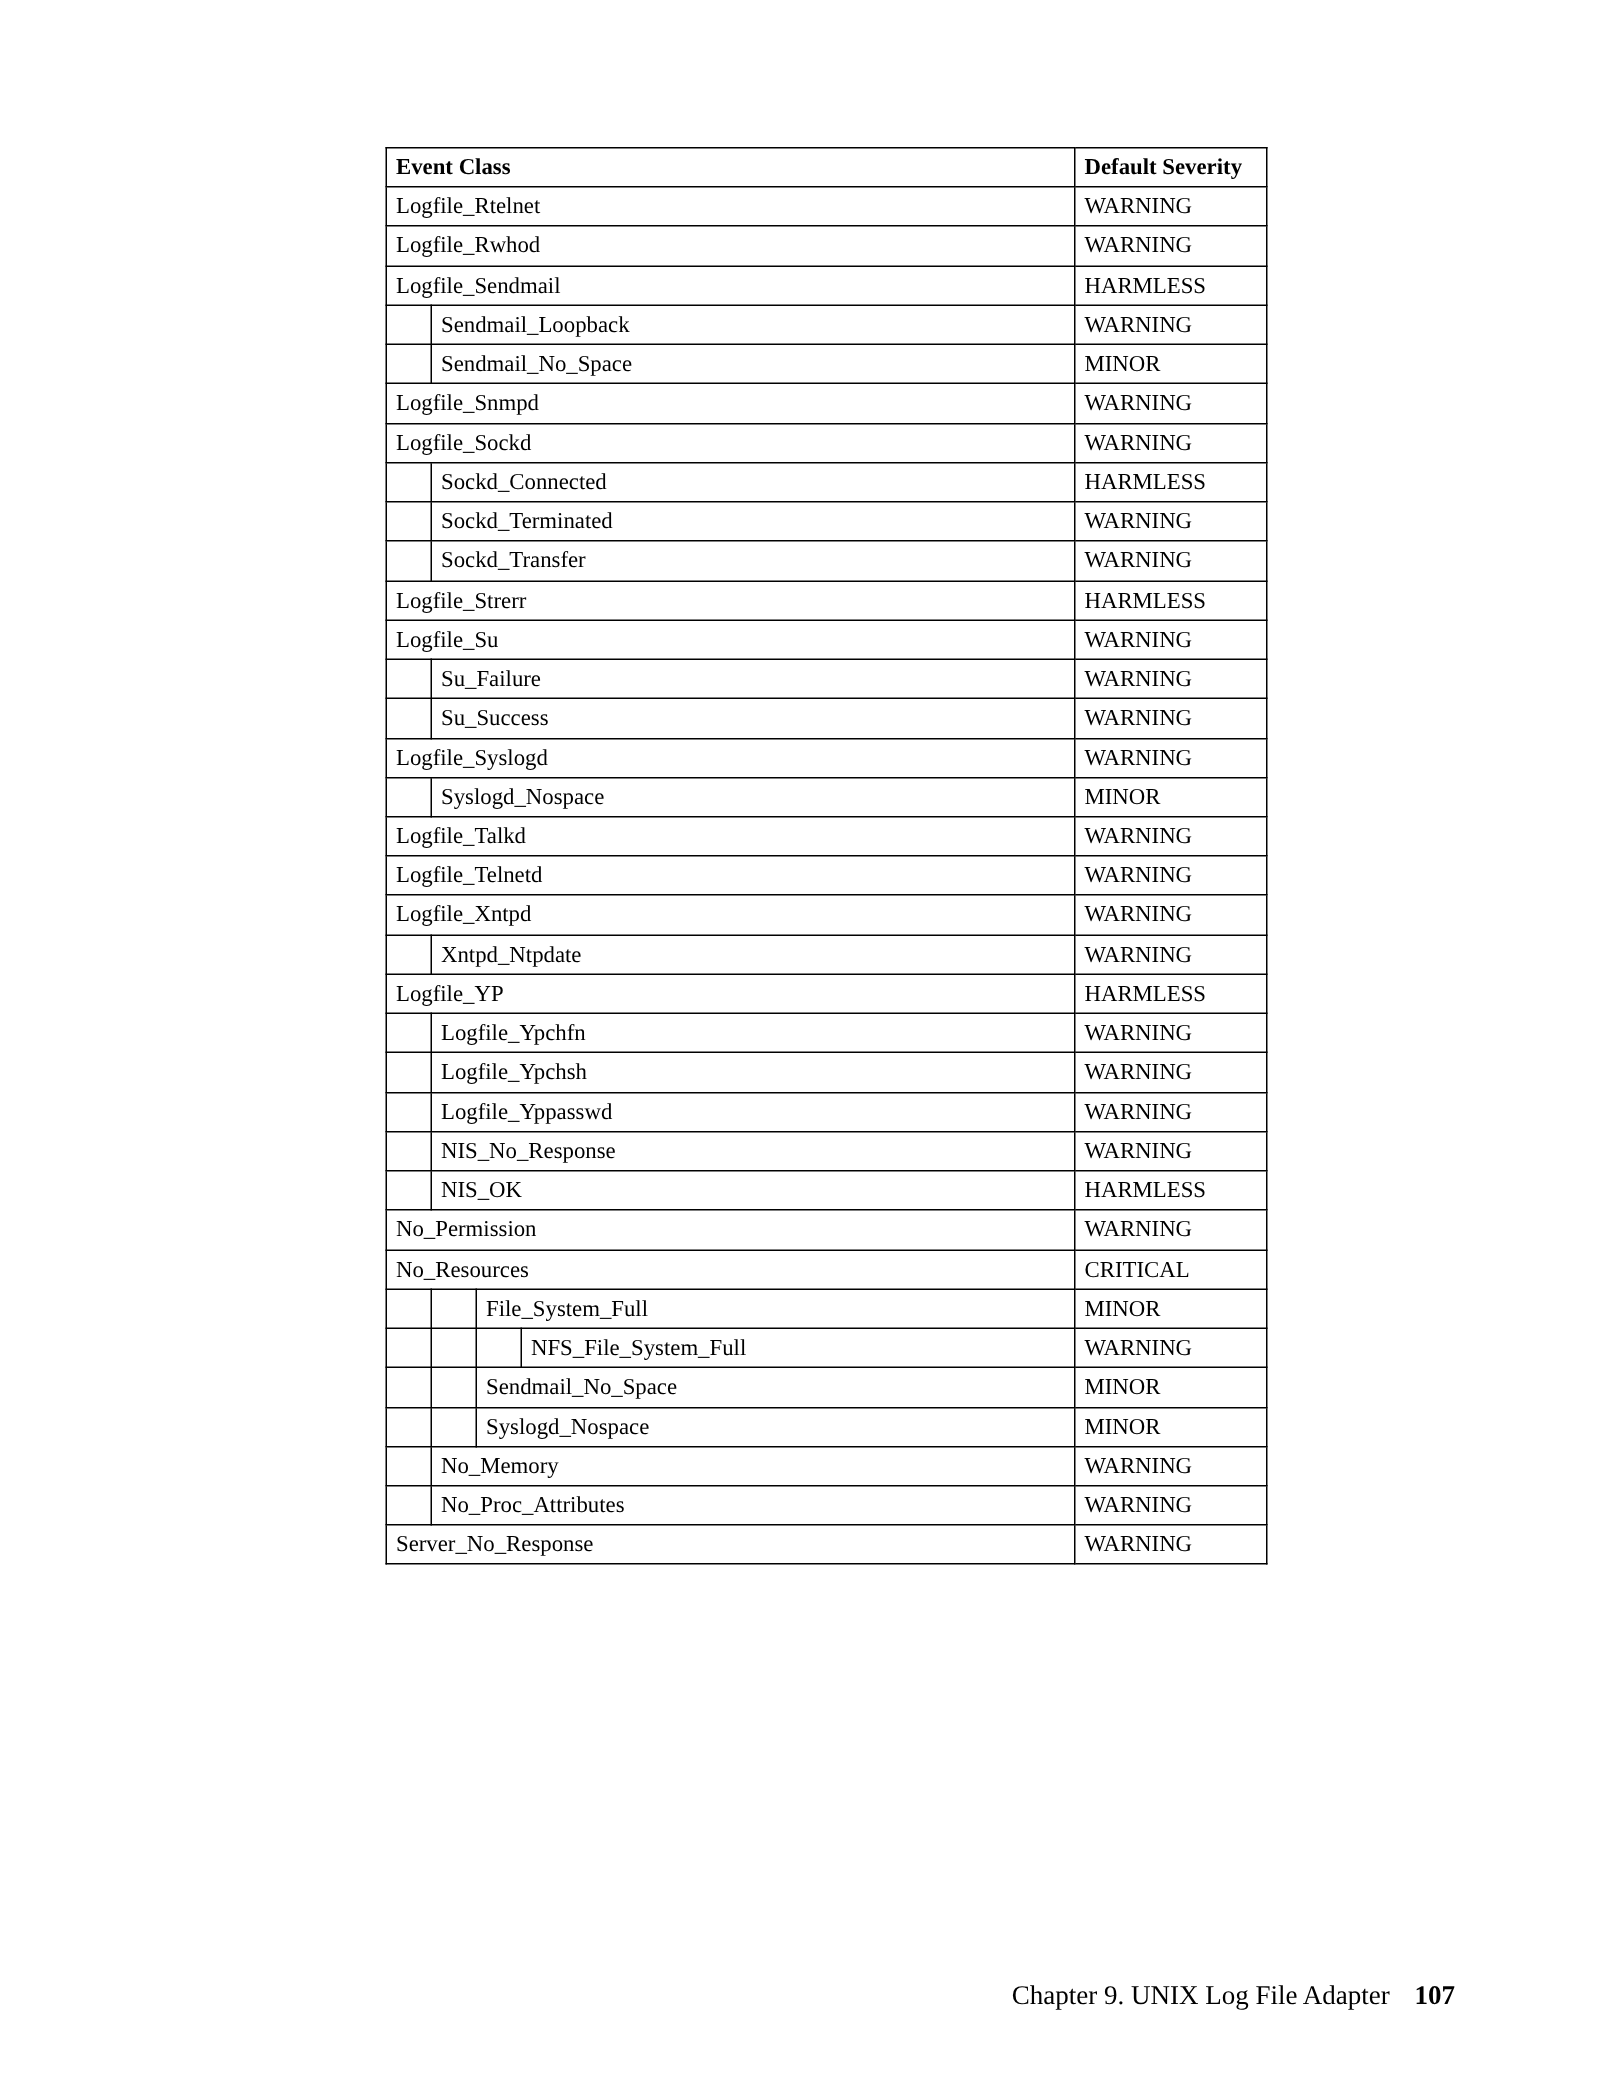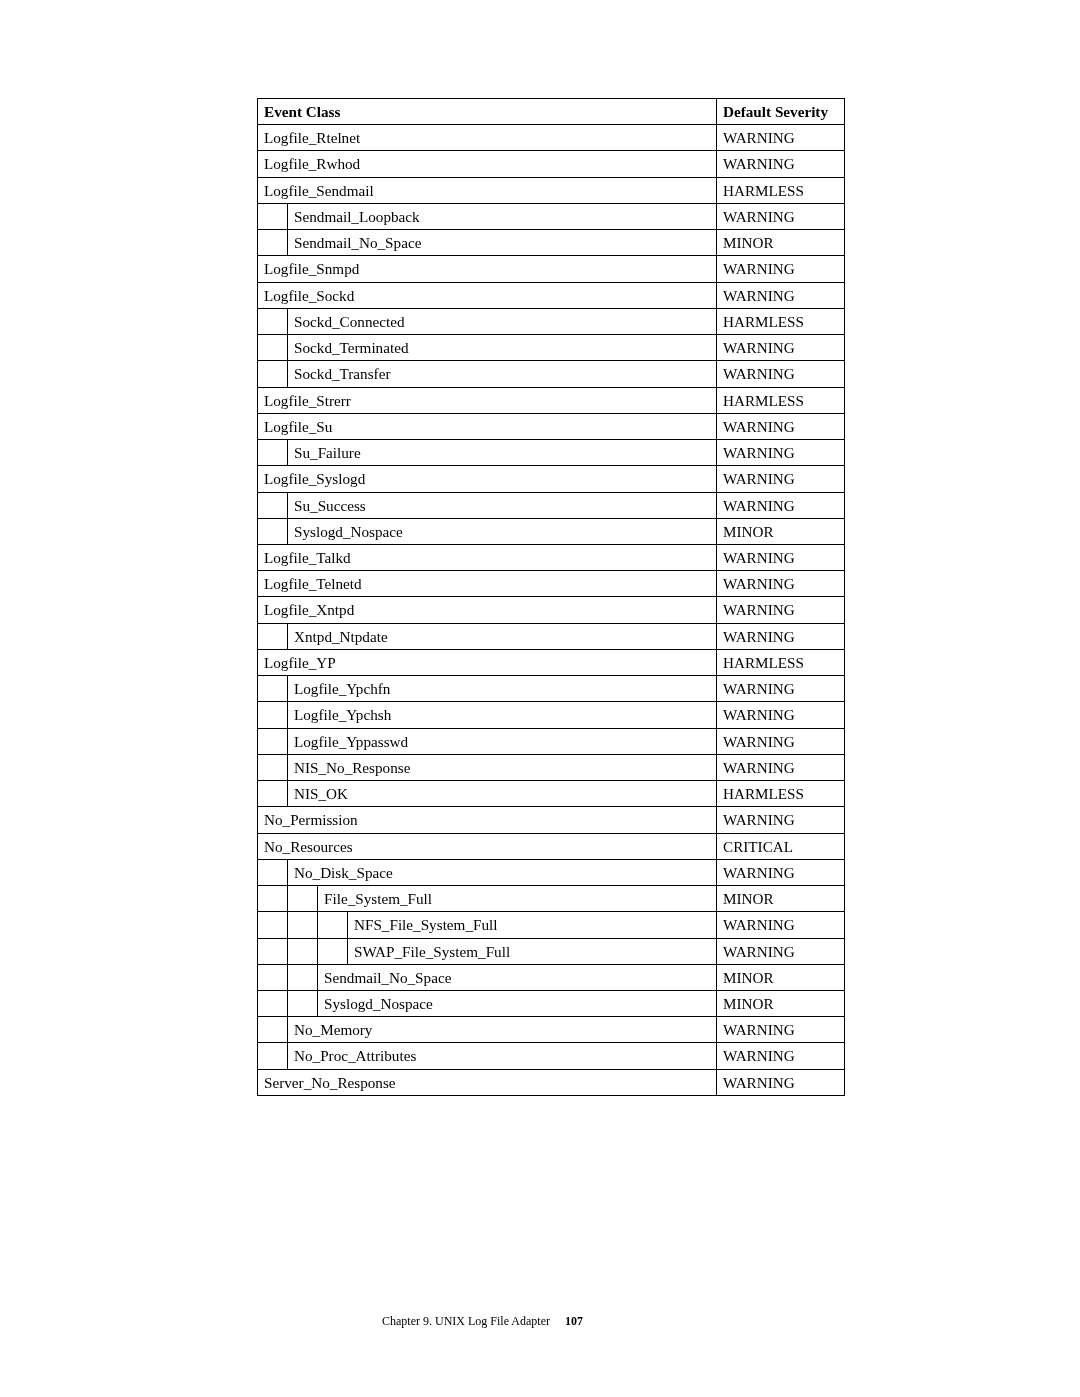--- a/index.html
+++ b/index.html
@@ -34,24 +34,25 @@
     font-weight: bold;
   }
   
   col.ind { width: 30px; }
   col.sev { width: 128px; }
   td.indent { border-right: none; }
   td.noleft { border-left: none; margin-left: 32px; }
 
   .footer {
     position: absolute;
-    bottom: 68px;
+    bottom: 56px;
     right: 110px;
     width: 588px;
-    font-size: 12px;
+    text-align: right;
+    font-size: 18px;
   }
   .footer .pnum {
     font-weight: bold;
     margin-left: 12px;
   }
 </style>
 </head>
 <body>
 
 <div class="page">
@@ -123,26 +124,26 @@
         <tr>
           <td colspan="4">Logfile_Su</td>
           <td>WARNING</td>
         </tr>
         <tr>
           <td class="indent">&nbsp;</td>
           <td colspan="3" class="noleft">Su_Failure</td>
           <td>WARNING</td>
         </tr>
         <tr>
+          <td class="indent">&nbsp;</td>
+          <td colspan="3" class="noleft">Su_Success</td>
+          <td>WARNING</td>
+        </tr>
+        <tr>
           <td colspan="4">Logfile_Syslogd</td>
-          <td>WARNING</td>
-        </tr>
-        <tr>
-          <td class="indent">&nbsp;</td>
-          <td colspan="3" class="noleft">Su_Success</td>
           <td>WARNING</td>
         </tr>
         <tr>
           <td class="indent">&nbsp;</td>
           <td colspan="3" class="noleft">Syslogd_Nospace</td>
           <td>MINOR</td>
         </tr>
         <tr>
           <td colspan="4">Logfile_Talkd</td>
           <td>WARNING</td>
@@ -192,41 +193,29 @@
         <tr>
           <td colspan="4">No_Permission</td>
           <td>WARNING</td>
         </tr>
         <tr>
           <td colspan="4">No_Resources</td>
           <td>CRITICAL</td>
         </tr>
         <tr>
           <td class="indent">&nbsp;</td>
-          <td colspan="3" class="noleft">No_Disk_Space</td>
-          <td>WARNING</td>
-        </tr>
-        <tr>
-          <td class="indent">&nbsp;</td>
           <td class="indent noleft">&nbsp;</td>
           <td colspan="2" class="noleft">File_System_Full</td>
           <td>MINOR</td>
         </tr>
         <tr>
           <td class="indent">&nbsp;</td>
           <td class="indent noleft">&nbsp;</td>
           <td class="indent noleft">&nbsp;</td>
           <td colspan="1" class="noleft">NFS_File_System_Full</td>
-          <td>WARNING</td>
-        </tr>
-        <tr>
-          <td class="indent">&nbsp;</td>
-          <td class="indent noleft">&nbsp;</td>
-          <td class="indent noleft">&nbsp;</td>
-          <td colspan="1" class="noleft">SWAP_File_System_Full</td>
           <td>WARNING</td>
         </tr>
         <tr>
           <td class="indent">&nbsp;</td>
           <td class="indent noleft">&nbsp;</td>
           <td colspan="2" class="noleft">Sendmail_No_Space</td>
           <td>MINOR</td>
         </tr>
         <tr>
           <td class="indent">&nbsp;</td>

